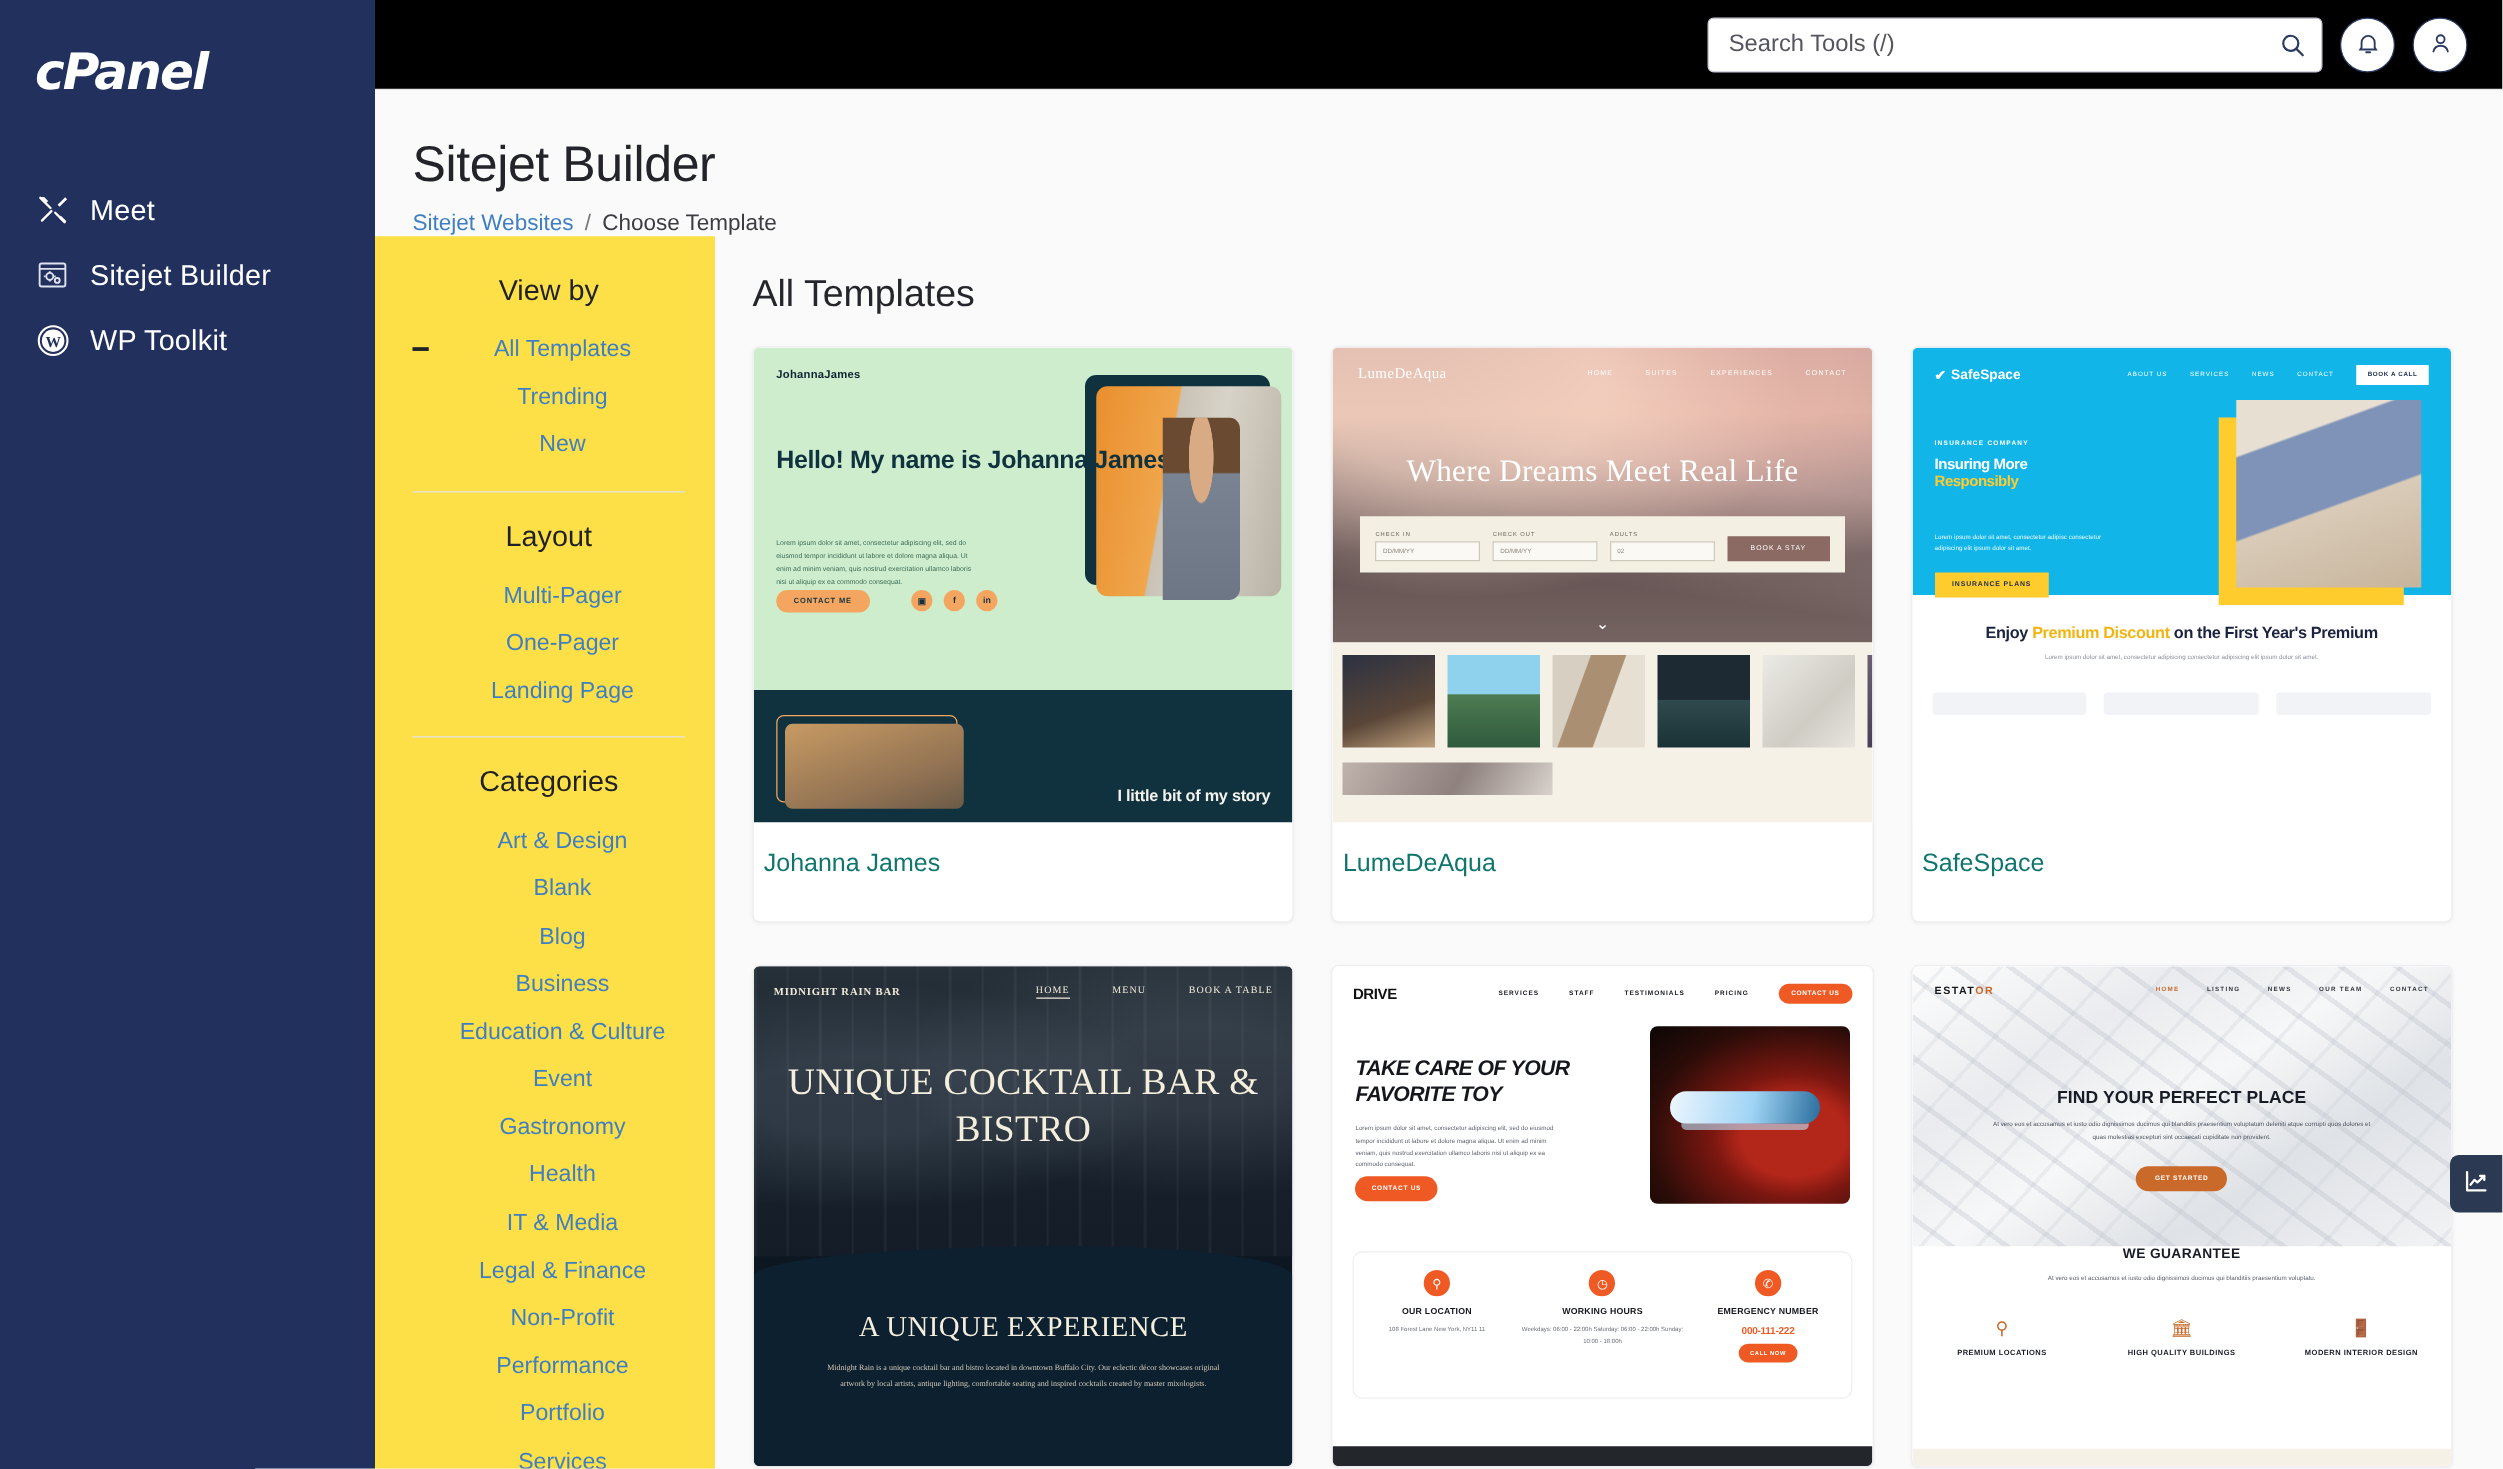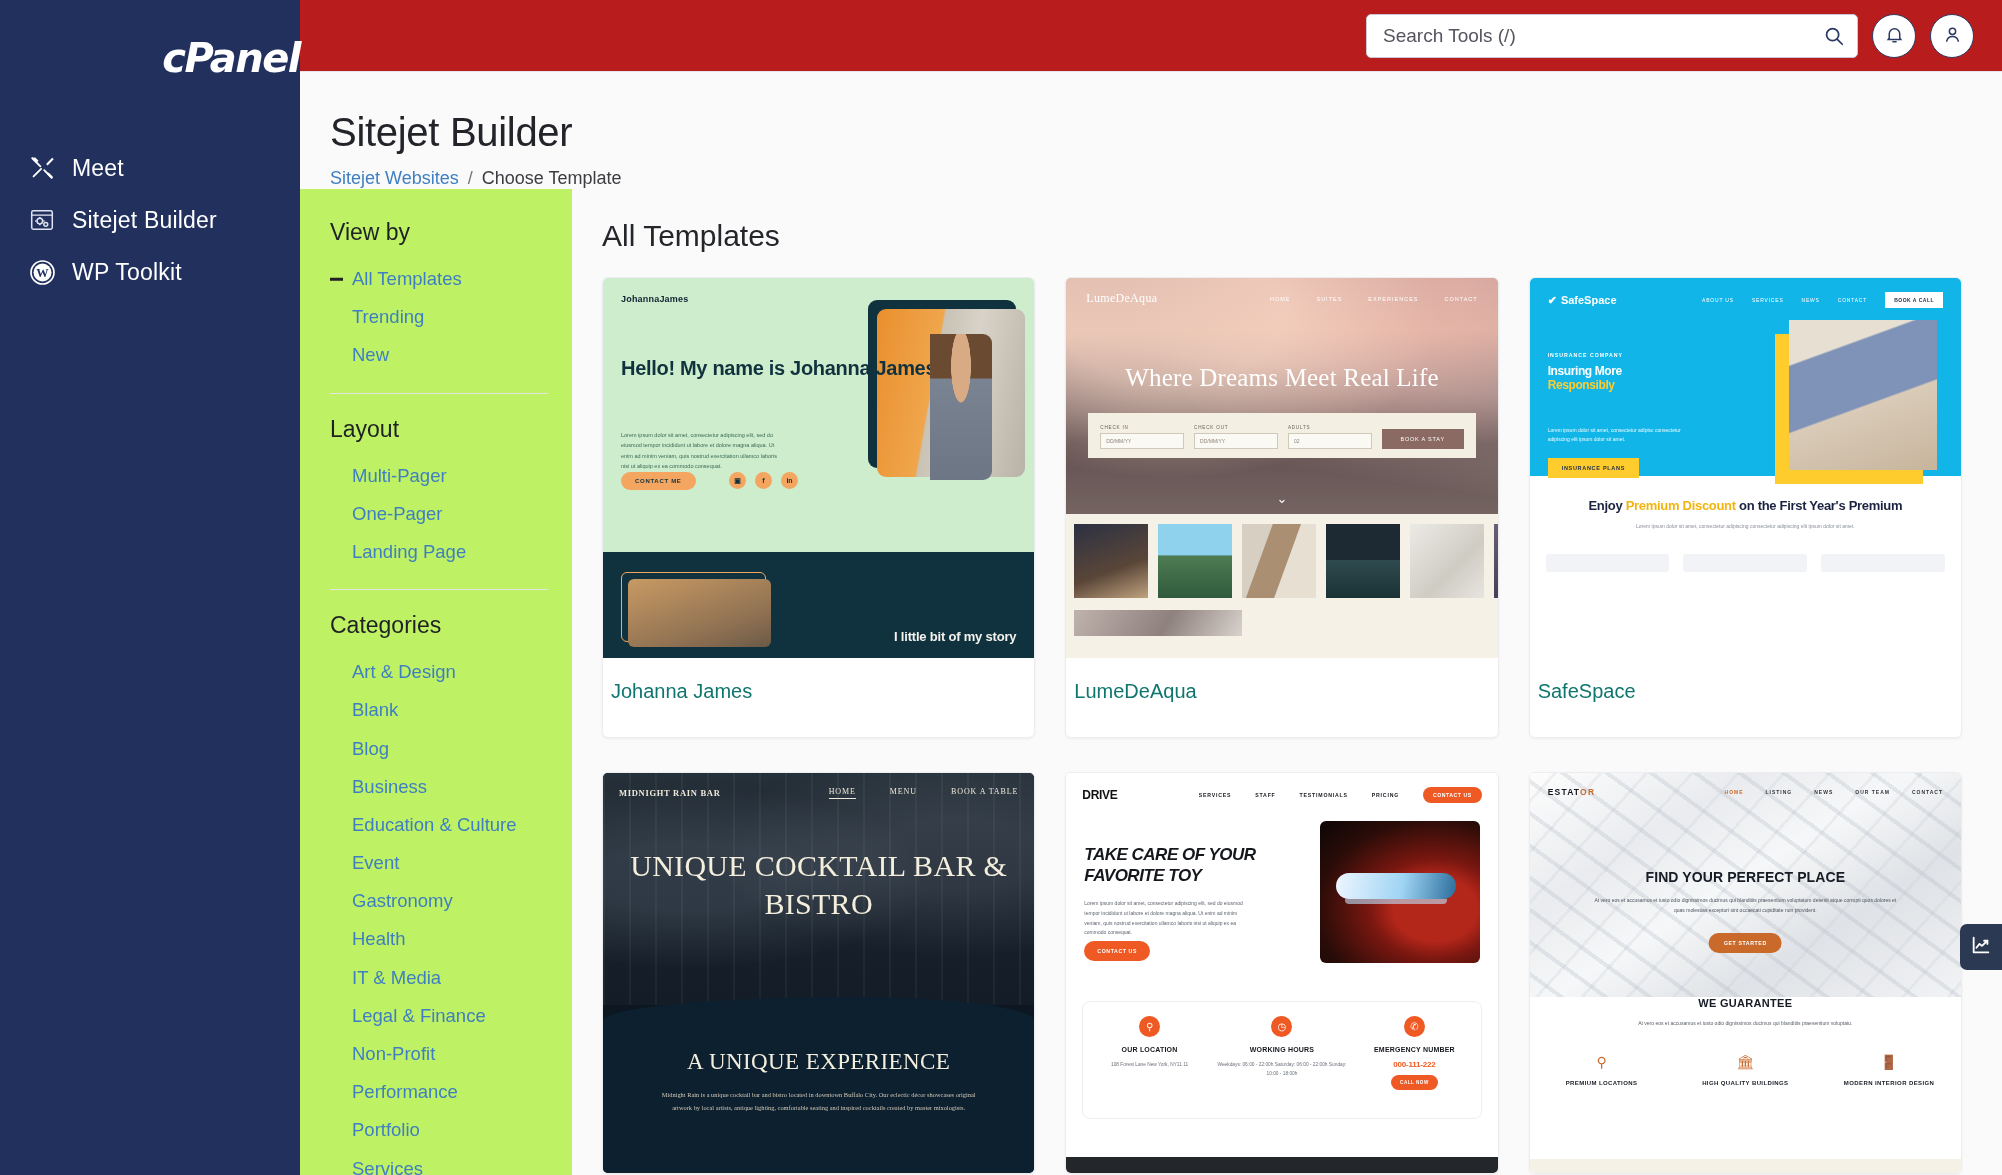--- a/index.html
+++ b/index.html
@@ -8,39 +8,39 @@
     font-family: "Liberation Sans", sans-serif;
     background: #ffffff; overflow: hidden;
   }
   .app { display: flex; width: 2002px; height: 1175px; }
 
   
   .sidebar {
     width: 300px; flex: 0 0 300px; background: #22305e; color: #fff;
     padding: 28px 0 0 0; position: relative;
   }
-  .logo { padding: 10px 0 0 28px; height: 72px; text-align: right; }
+  .logo { padding: 10px 12px 0 28px; height: 72px; }
   .logo-text {
     font-family: "DejaVu Sans", sans-serif; font-weight: 700; font-style: italic;
     font-size: 40px; letter-spacing: -1.5px; color: #fff; line-height: 1;
   }
   .nav { margin-top: 42px; }
   .nav-item {
     display: flex; align-items: center; gap: 16px;
     padding: 12px 28px; cursor: pointer;
   }
   .nav-icon { width: 28px; height: 28px; flex: 0 0 28px; display:flex; align-items:center; justify-content:center; }
   .nav-label { font-size: 23px; font-weight: 400; color: #ffffff; letter-spacing: .2px; }
 
   
   .main { flex: 1; display: flex; flex-direction: column; min-width: 0; background: #fafafa; }
 
   
   .topbar {
-    height: 72px; flex: 0 0 72px; background: #b91c1c; border-bottom: 1px solid #e6e6ea;
+    height: 72px; flex: 0 0 72px; background: #000000; border-bottom: 1px solid #e6e6ea;
     display: flex; align-items: center; justify-content: flex-end; padding: 0 28px; gap: 14px;
   }
   .search-wrap {
     position: relative; width: 492px; height: 44px;
   }
   .search-input {
     width: 100%; height: 44px; border: 1px solid #c9c6d6; border-radius: 5px;
     padding: 0 46px 0 16px; font-size: 19px; color: #4a4a55;
     font-family: "Liberation Sans", sans-serif; background: #fff; outline: none;
   }
@@ -67,22 +67,23 @@
   }
   .crumbs { margin-top: 13px; font-size: 18px; color: #444; display: flex; gap: 9px; align-items: center; }
   .crumb-link { color: #3f7fc1; cursor: pointer; }
   .crumb-sep { color: #777; }
   .crumb-cur { color: #3c3c42; }
 
   .below { display: flex; flex: 1; min-height: 0; }
 
   
   .filters {
-    width: 272px; flex: 0 0 272px; padding: 30px 24px 0 30px; background: #bef264;
+    width: 272px; flex: 0 0 272px; padding: 30px 24px 0 30px; background: #fde047;
     overflow: hidden;
+    text-align: center;
   }
   .f-title { font-size: 23px; color: #1f2125; font-weight: 400; margin-bottom: 14px; }
   .f-list { list-style: none; }
   .f-item {
     font-size: 18.5px; color: #3f7fc1; padding: 8px 0 8px 22px; cursor: pointer;
     position: relative; line-height: 1.2;
   }
   .f-item.active::before {
     content: ""; position: absolute; left: 0; top: 50%; transform: translateY(-50%);
     width: 13px; height: 2.5px; background: #1f2125;

